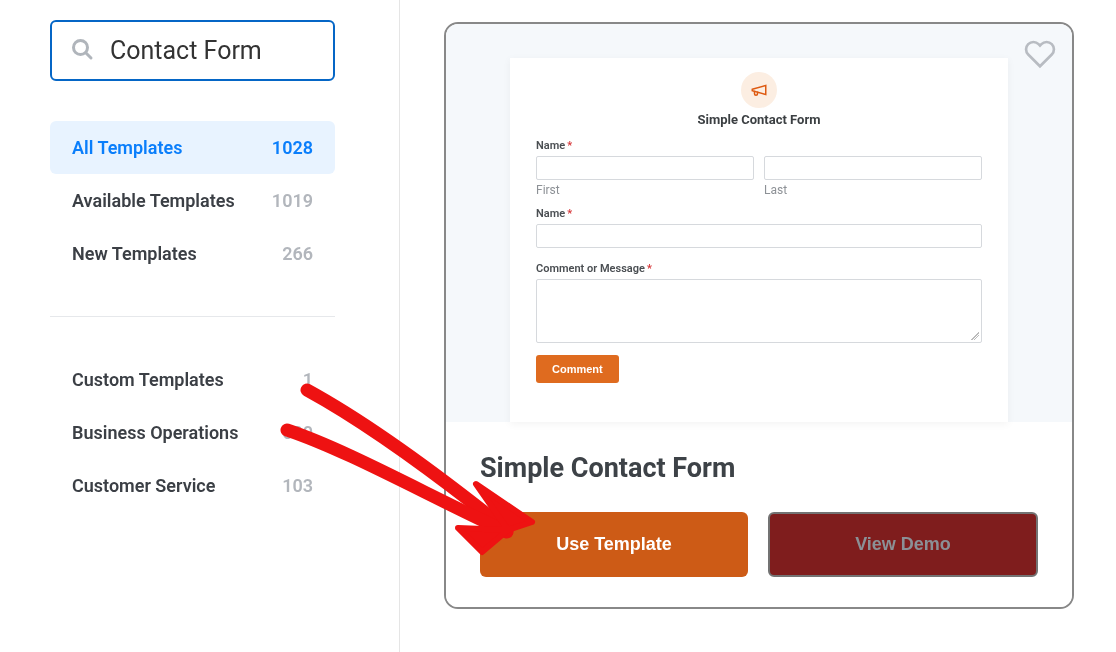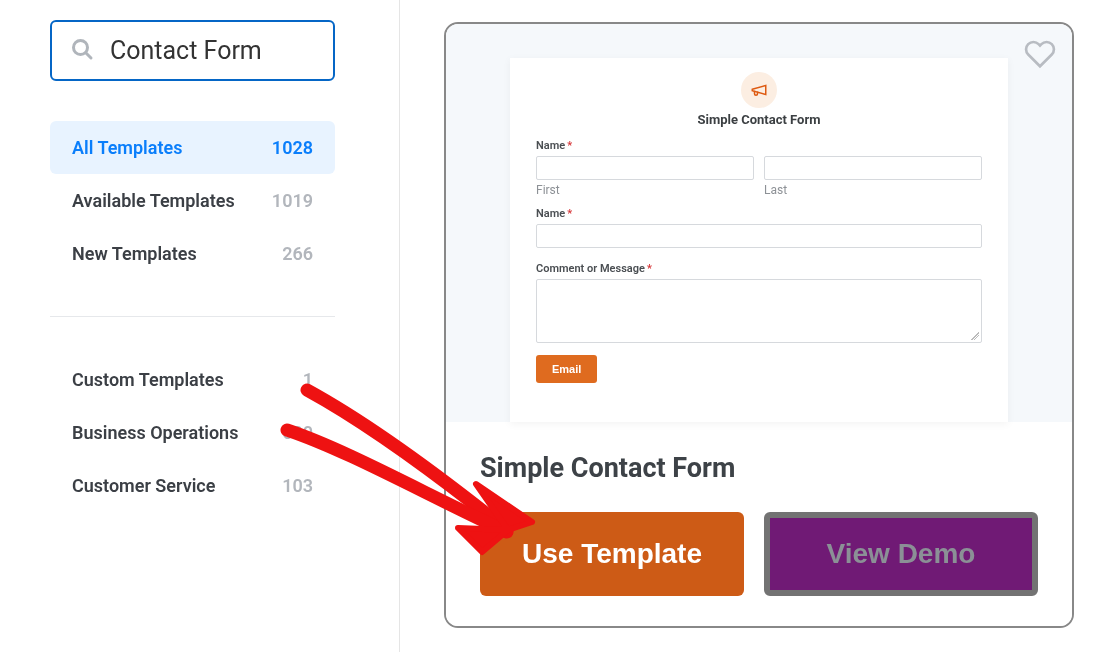--- a/index.html
+++ b/index.html
@@ -179,34 +179,34 @@
     color: #3d4247;
     margin-bottom: 28px;
   }
   .card-actions {
     display: flex;
     gap: 20px;
   }
   .btn {
     flex: 1;
     padding: 20px 10px;
-    font-size: 28px;
+    font-size: 18px;
     font-weight: 700;
     border-radius: 6px;
     cursor: pointer;
     border: 1px solid transparent;
     text-align: center;
   }
   .btn-primary {
     background: #cd5b16;
     color: #fff;
   }
   .btn-secondary {
-    background: #701a75;
-    border: 6px solid #737373;
+    background: #7f1d1d;
+    border: 2px solid #737373;
     color: #8b9096;
   }
   
   .arrow-annotation {
     position: absolute;
     left: 252px;
     top: 380px;
     pointer-events: none;
   }
 </style>
@@ -282,21 +282,21 @@
             <div class="mini-input"></div>
           </div>
           <div class="mini-sub">
             <span>First</span>
             <span>Last</span>
           </div>
           <div class="mini-label"><span>Name</span><span class="req">*</span></div>
           <div class="mini-input mini-full" style="margin-bottom:14px;"></div>
           <div class="mini-label"><span>Comment or Message</span><span class="req">*</span></div>
           <div class="mini-textarea"></div>
-          <button class="mini-submit">Email</button>
+          <button class="mini-submit">Comment</button>
         </div>
       </div>
       <div class="card-body">
         <h2 class="card-title">Simple Contact Form</h2>
         <div class="card-actions">
           <button class="btn btn-primary">Use Template</button>
           <button class="btn btn-secondary">View Demo</button>
         </div>
       </div>
     </div>

